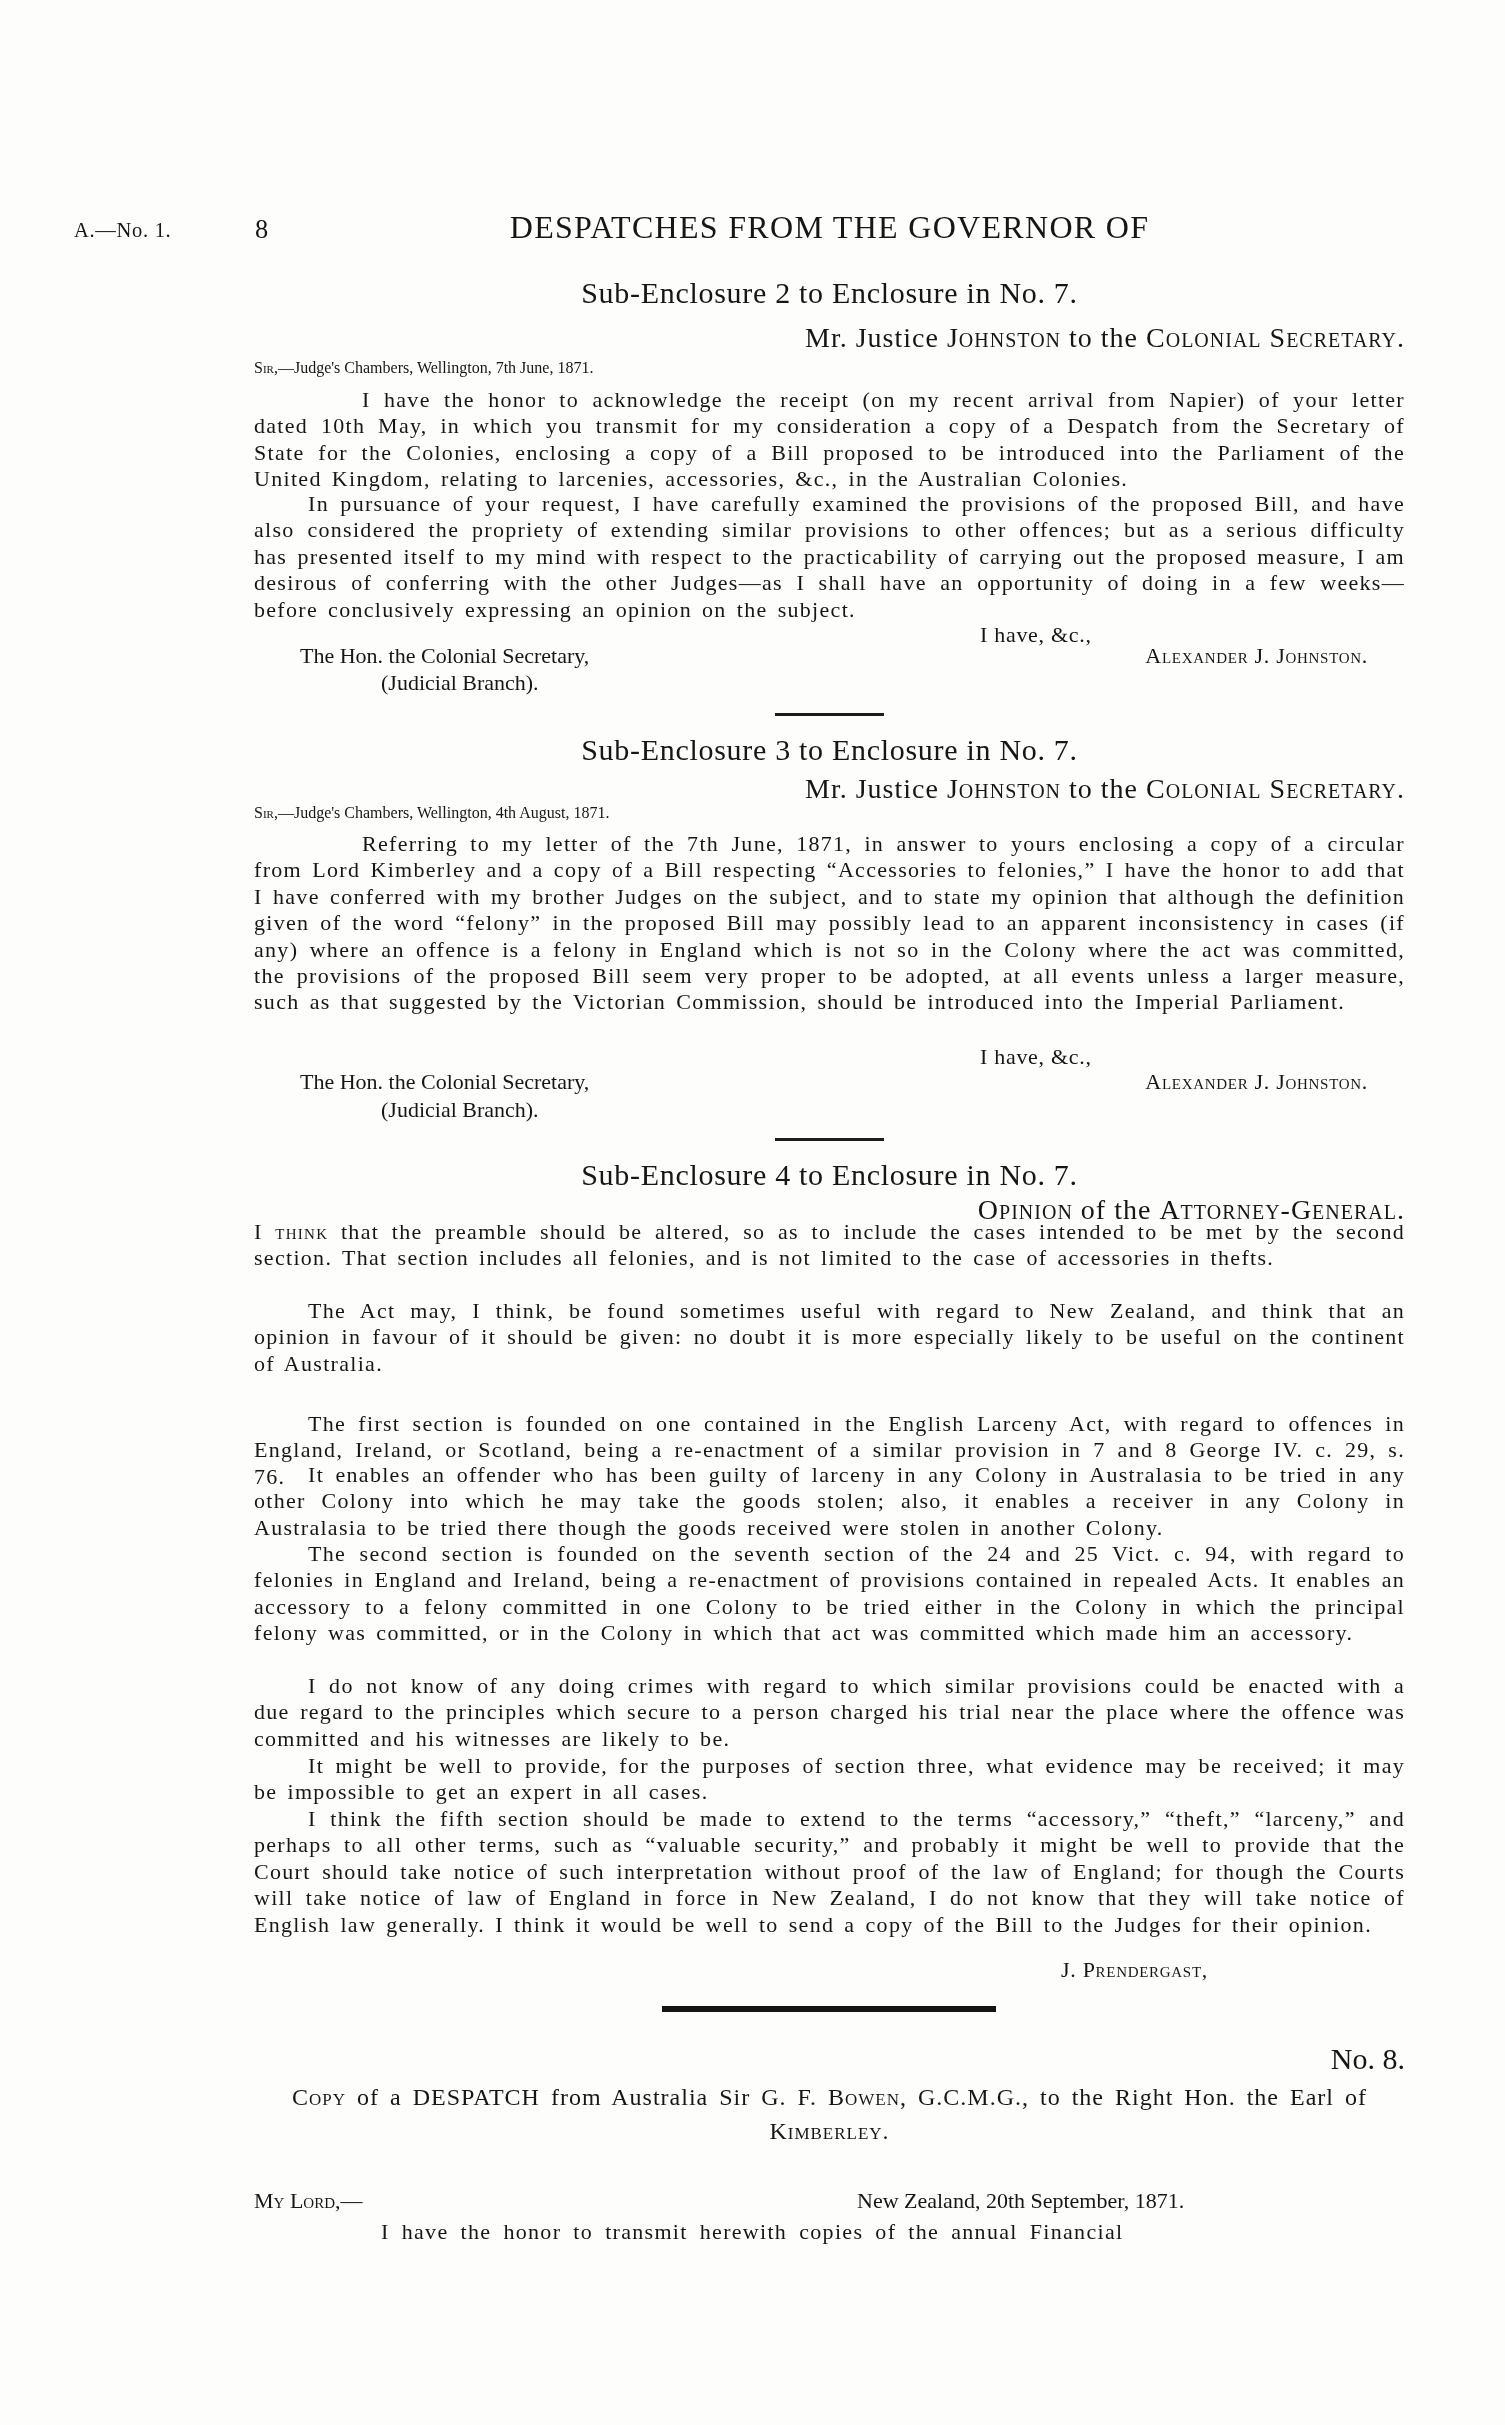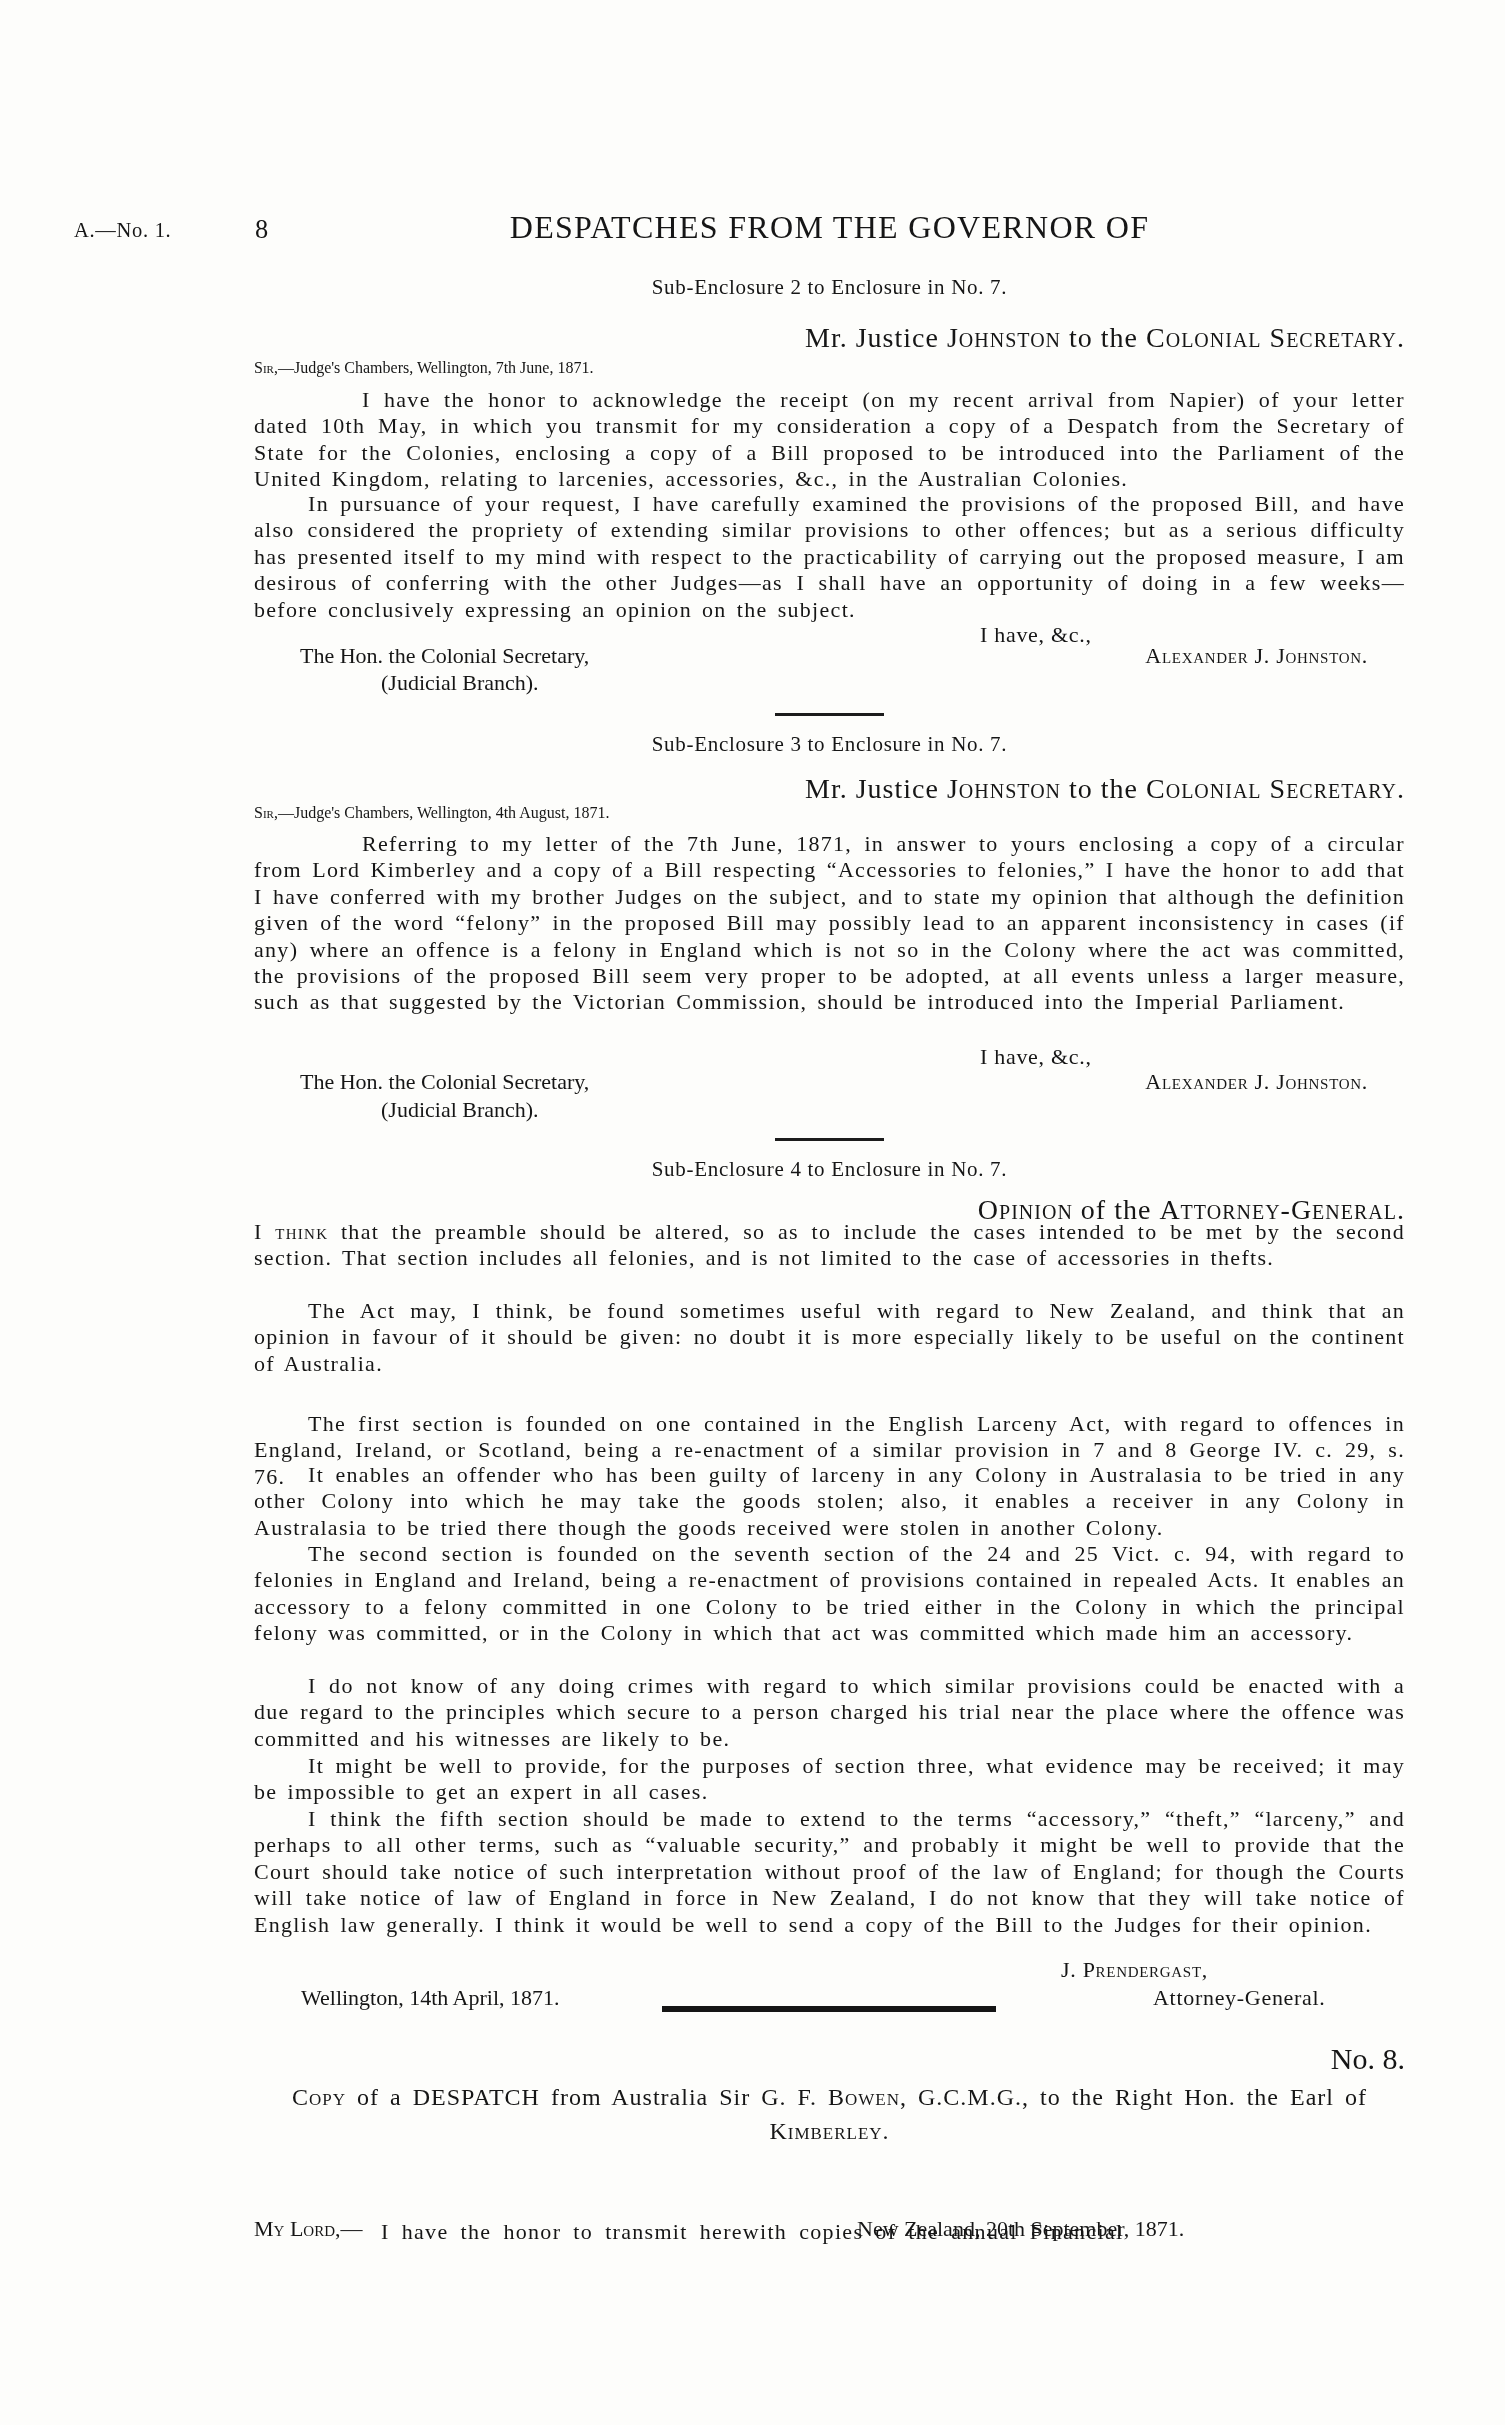--- a/index.html
+++ b/index.html
@@ -31,21 +31,21 @@
     font-size: 26.4px;
   }
   .running-title {
     text-align: center; top: 209px;
     font-size: 32px; letter-spacing: 1.3px;
     white-space: nowrap;
   }
 
   .enclosure-heading {
     text-align: center;
-    font-size: 21px; font-weight: normal; line-height: 1.1;
+    font-size: 30px; font-weight: normal; line-height: 1.1;
     letter-spacing: 0.7px;
   }
   .subheading {
     text-align: right;
     font-size: 28px; letter-spacing: 1px;
   }
   .salutation-row {
     display: flex; justify-content: flex-start;
     font-size: 16px;
   }
@@ -148,24 +148,20 @@
     <p class="abs para no-indent" style="top:1219px"><span class="sc">I think</span><span> that the preamble should be altered, so as to include the cases intended to be met by the second section.  That section includes all felonies, and is not limited to the case of accessories in thefts.</span></p>
     <p class="abs para" style="top:1298px">The Act may, I think, be found sometimes useful with regard to New Zealand, and think that an opinion in favour of it should be given: no doubt it is more especially likely to be useful on the continent of Australia.</p>
     <p class="abs para" style="top:1411px">The first section is founded on one contained in the English Larceny Act, with regard to offences in England, Ireland, or Scotland, being a re-enactment of a similar provision in 7 and 8 George IV. c. 29, s. 76.</p>
     <p class="abs para" style="top:1462px">It enables an offender who has been guilty of larceny in any Colony in Australasia to be tried in any other Colony into which he may take the goods stolen; also, it enables a receiver in any Colony in Australasia to be tried there though the goods received were stolen in another Colony.</p>
     <p class="abs para" style="top:1541px">The second section is founded on the seventh section of the 24 and 25 Vict. c. 94, with regard to felonies in England and Ireland, being a re-enactment of provisions contained in repealed Acts.  It enables an accessory to a felony committed in one Colony to be tried either in the Colony in which the principal felony was committed, or in the Colony in which that act was committed which made him an accessory.</p>
     <p class="abs para" style="top:1673px">I do not know of any doing crimes with regard to which similar provisions could be enacted with a due regard to the principles which secure to a person charged his trial near the place where the offence was committed and his witnesses are likely to be.</p>
     <p class="abs para" style="top:1753px">It might be well to provide, for the purposes of section three, what evidence may be received; it may be impossible to get an expert in all cases.</p>
     <p class="abs para" style="top:1806px">I think the fifth section should be made to extend to the terms “accessory,” “theft,” “larceny,” and perhaps to all other terms, such as “valuable security,” and probably it might be well to provide that the Court should take notice of such interpretation without proof of the law of England; for though the Courts will take notice of law of England in force in New Zealand, I do not know that they will take notice of English law generally.  I think it would be well to send a copy of the Bill to the Judges for their opinion.</p>
 
     <div class="abs ag-signature sc" style="top:1957px">J. Prendergast,</div>
-    <div class="abs ag-row" style="top:1985px">
-      <span class="ag-place">Wellington, 14th April, 1871.</span>
-      <span class="ag-title">Attorney-General.</span>
-    </div>
 
     <div class="rule-heavy" style="top:2006px"></div>
 
     <h2 class="abs no8-heading" style="top:2042px">No. 8.</h2>
     <div class="abs despatch-heading" style="top:2080px"><span class="sc">Copy</span><span> of a DESPATCH from Australia Sir G. F. </span><span class="sc">Bowen</span><span>, G.C.M.G., to the Right Hon. the Earl of </span><span class="sc">Kimberley</span><span>.</span></div>
 
     <div class="abs no8-row" style="top:2188px">
       <span class="no8-salutation sc">My Lord,—</span>
       <span class="no8-date">New Zealand, 20th September, 1871.</span>
     </div>

